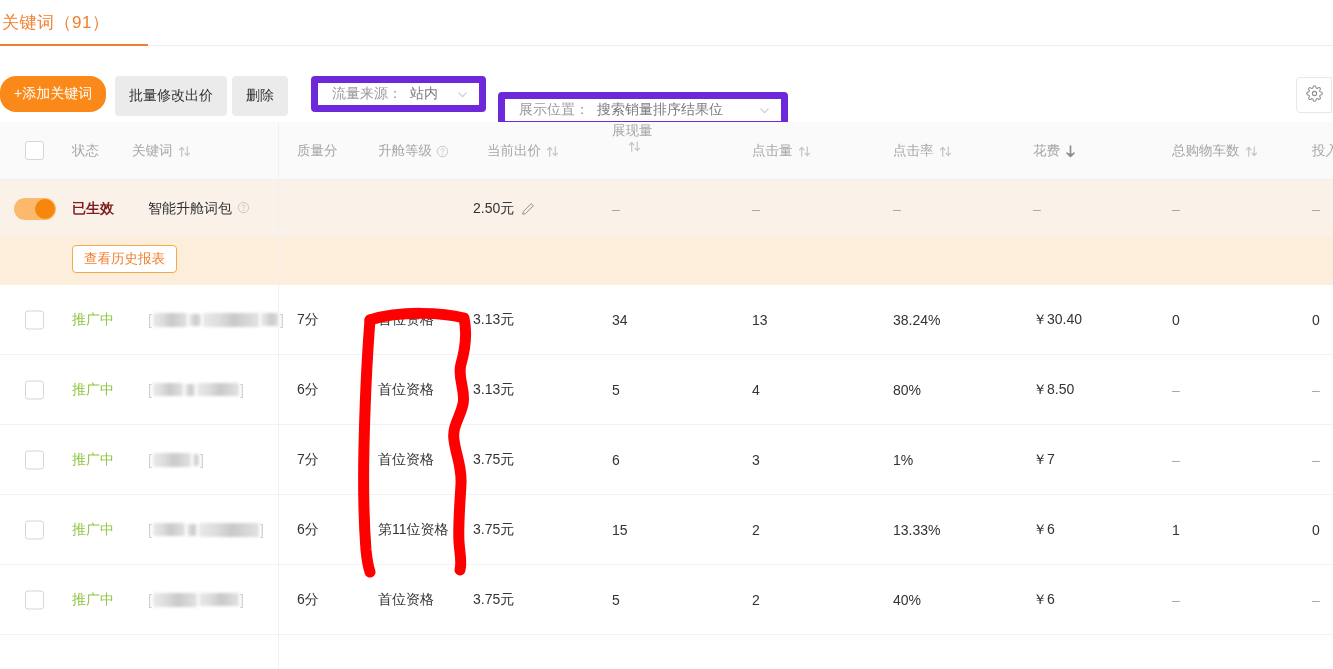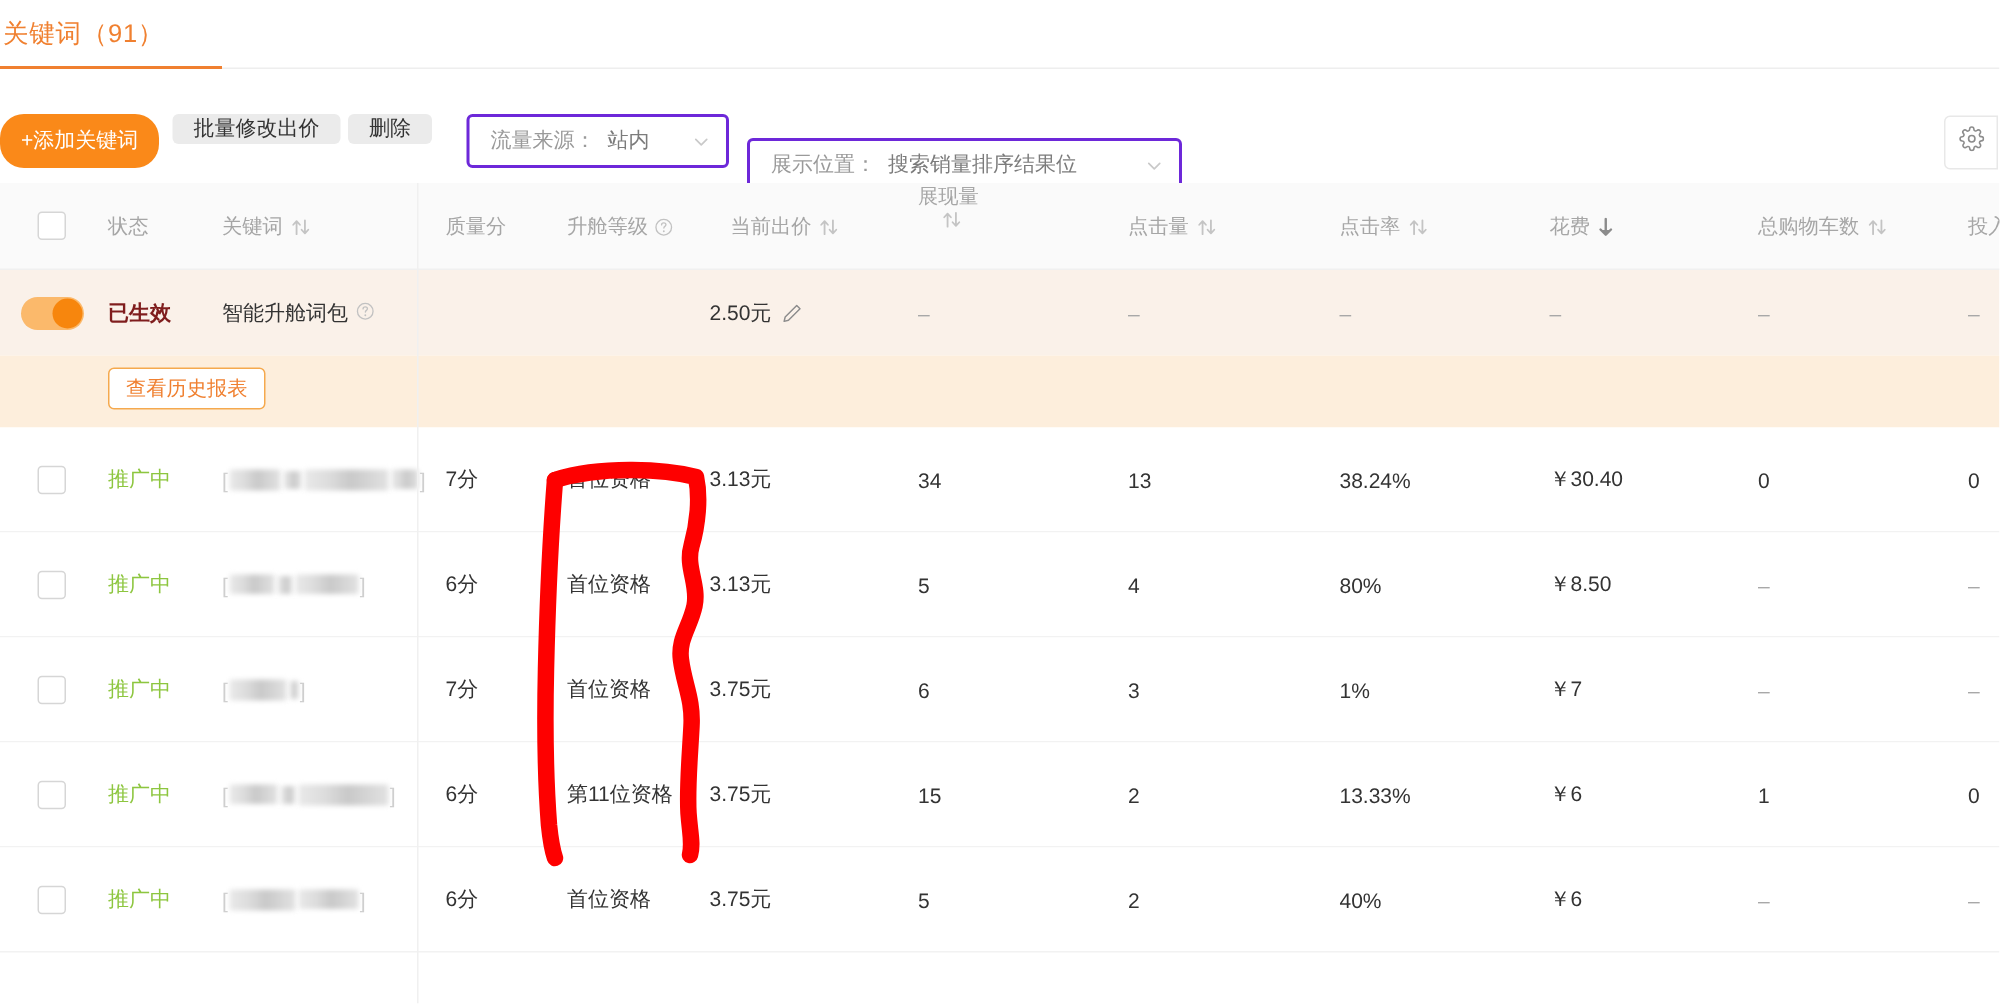--- a/index.html
+++ b/index.html
@@ -36,33 +36,33 @@
   .btn-primary {
     position: absolute; left: 0; top: 30px;
     height: 36px; padding: 0 14px;
     display: flex; align-items: center; justify-content: center;
     background: #fa8919; color: #ffffff;
     border: none; border-radius: 16px;
     font-size: 14px; font-family: inherit; cursor: pointer; white-space: nowrap;
   }
   .btn-grey {
     position: absolute; top: 30px;
-    height: 20px; padding: 0 14px;
+    height: 40px; padding: 0 14px;
     display: flex; align-items: center; justify-content: center;
     background: #ebebeb; color: #333333;
     border: none; border-radius: 4px;
     font-size: 14px; font-family: Liberation Sans, sans-serif; cursor: pointer; white-space: nowrap;
   }
   #btn-bulk-bid { left: 115px; }
   #btn-delete   { left: 232px; }
 
   .select {
     position: absolute; top: 30px; height: 36px;
     display: flex; align-items: center;
-    border: 2px solid #6d28d9; border-radius: 4px; background: #fff;
+    border: 7px solid #6d28d9; border-radius: 4px; background: #fff;
     padding: 0 10px 0 14px; cursor: pointer; white-space: nowrap;
   }
   #sel-traffic  { left: 311px; width: 175px; }
   #sel-position { left: 498px; width: 290px; margin-top: 16px; }
   .select .lbl { font-size: 14px; color: #9a9a9a; }
   .select .val { font-size: 14px; color: #7c7c7c; margin-left: 8px; }
   .select .caret { margin-left: auto; display: flex; align-items: center; }
 
   .gear-btn {
     position: absolute; left: 1296px; top: 77px;
@@ -203,21 +203,21 @@
   </div>
 
   <div class="table">
     <div class="vdivider"></div>
 
     <div class="thead" id="thead">
       <div class="hdr-check"></div>
     <div class="th" style="left: 72px;">
           <span>状态</span>
         </div>
-        <div class="th" style="left: 148px;">
+        <div class="th" style="left: 132px;">
           <span>关键词</span>
           <span class="sorter">
             <svg width="13" height="13" viewBox="0 0 14 14">
               <path d="M4 12 L4 3 M1.6 5.2 L4 2.6 L6.4 5.2" fill="none" stroke="#c4c4c4" stroke-width="1.3" stroke-linecap="round" stroke-linejoin="round"></path>
               <path d="M10 2 L10 11 M7.6 8.8 L10 11.4 L12.4 8.8" fill="none" stroke="#c4c4c4" stroke-width="1.3" stroke-linecap="round" stroke-linejoin="round"></path>
             </svg>
           </span>
         </div>
         <div class="th" style="left: 297px;">
           <span>质量分</span>

